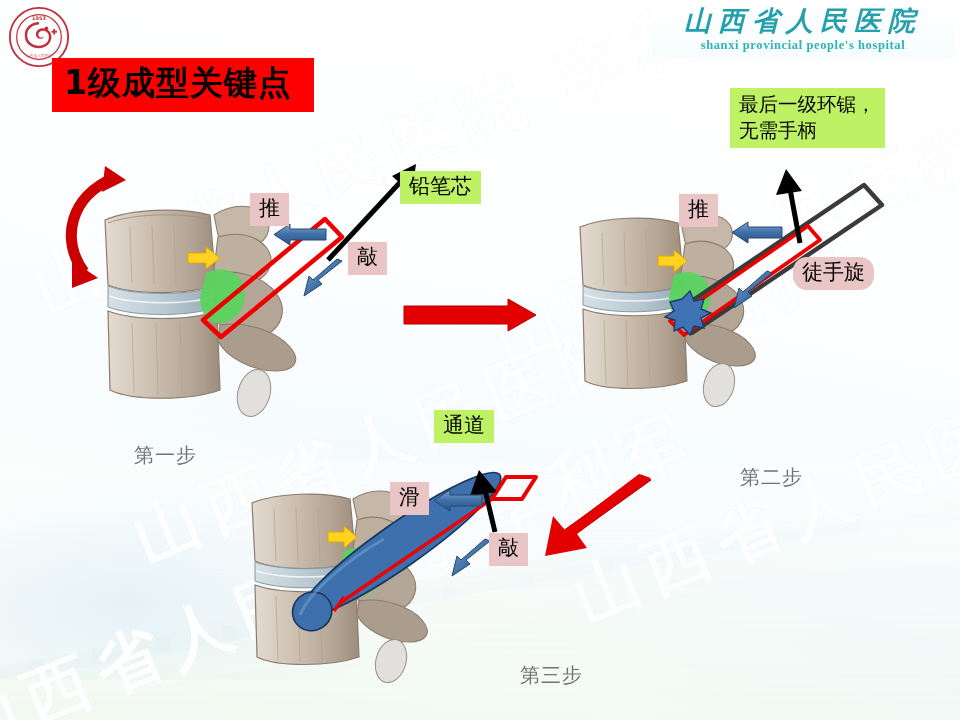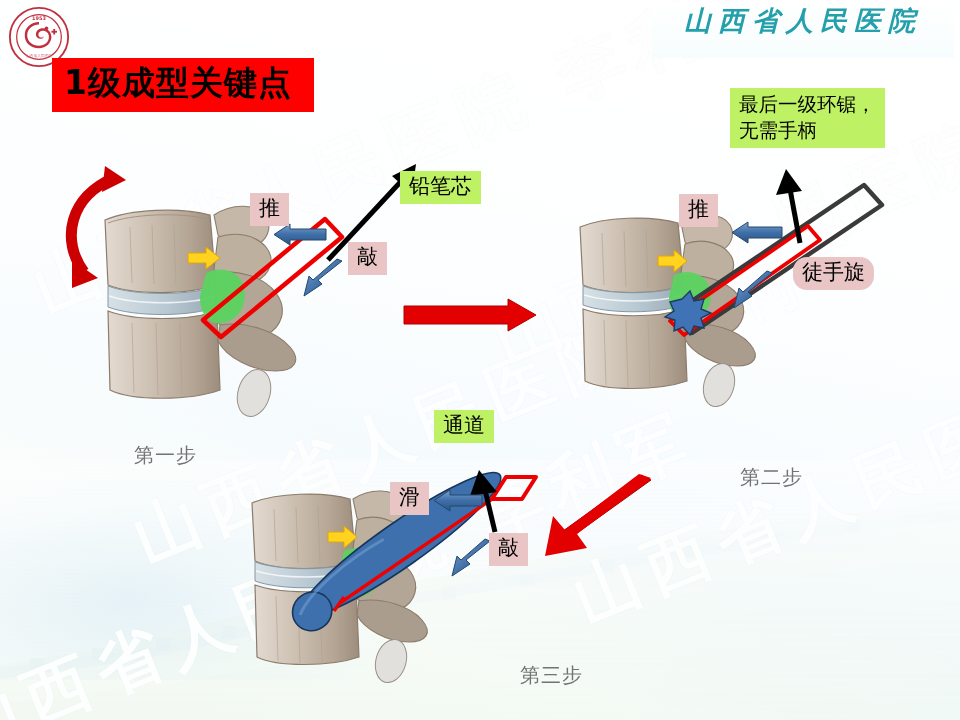--- a/index.html
+++ b/index.html
@@ -199,20 +199,21 @@
       <rect x="73" y="37" width="3" height="9"></rect>
     </g>
     <text x="50" y="23" text-anchor="middle" font-family="DejaVu Sans, sans-serif" font-size="8" fill="#c0303e" font-weight="bold">1953</text>
     <g fill="#d06878" font-family="DejaVu Sans, sans-serif" font-size="6">
       <text x="50" y="83" text-anchor="middle">山西省人民医院</text>
     </g>
   </svg>
 
   <div class="hosp-banner">
     <div class="hosp-cn">山西省人民医院</div>
+    <div class="hosp-en">shanxi provincial people's hospital</div>
   </div>
 
   <div class="title-box">
     <div class="title-text">1级成型关键点</div>
   </div>
 
   <div class="panel" style="left:70px; top:165px; width:330px; height:275px;">
     <svg width="330" height="275" viewBox="0 0 330 275">
       <defs>
         <linearGradient id="boneG1" x1="0" y1="0" x2="1" y2="0">

